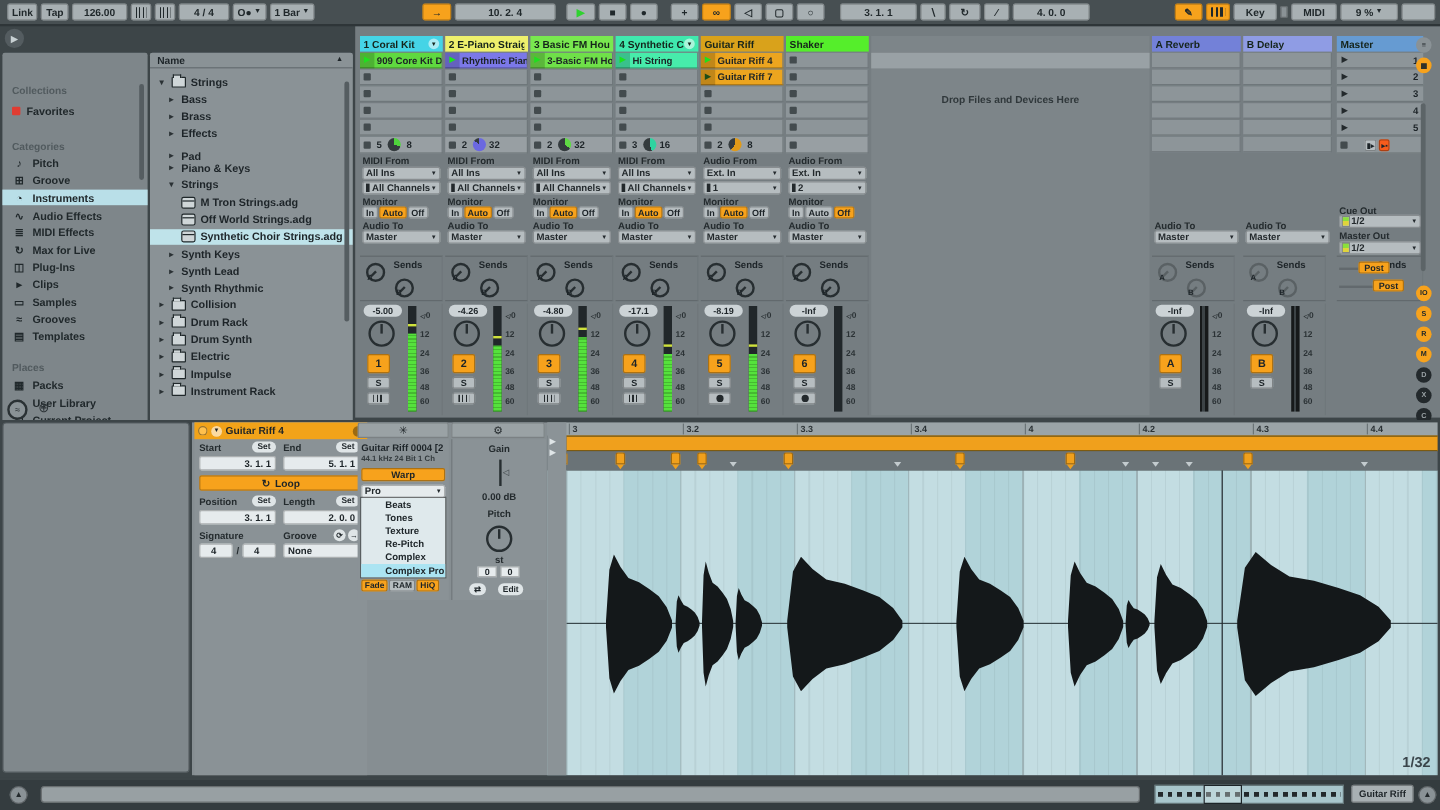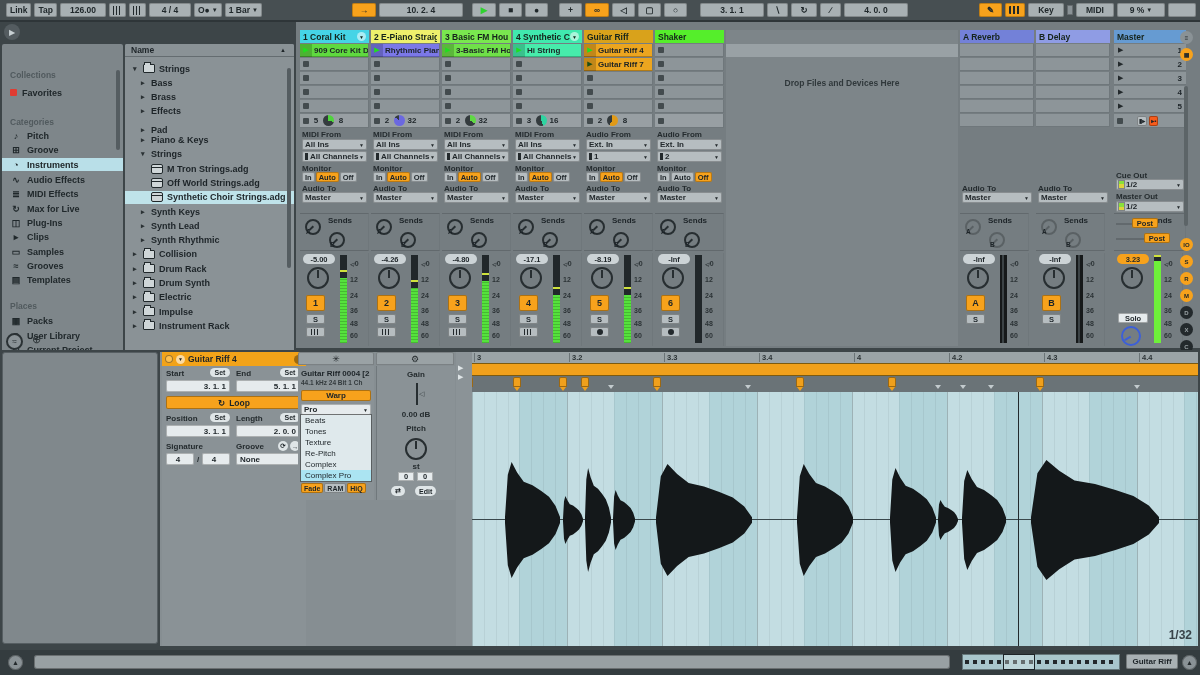--- a/index.html
+++ b/index.html
@@ -134,21 +134,21 @@
   .gicon{position:absolute;width:10px;height:10px;border-radius:50%;background:#dfe5e7;font-size:6.5px;display:flex;align-items:center;justify-content:center;font-weight:700;}
   .tabbtn{position:absolute;top:0;height:13px;background:#9aa2a5;border-radius:2px 2px 0 0;display:flex;align-items:center;justify-content:center;
           font-size:9px;color:#23292c;box-shadow:inset 0 0 0 1px rgba(0,0,0,.2);}
   #samplebox{position:absolute;left:138px;top:14px;width:76px;height:134px;background:#8a9296;}
   #sb-name{position:absolute;left:3px;top:3px;width:72px;font-size:8px;font-weight:700;white-space:nowrap;overflow:hidden;}
   #sb-props{position:absolute;left:3px;top:13px;width:72px;font-size:6.5px;font-weight:700;color:#343b3e;white-space:nowrap;}
   #warpbtn{position:absolute;left:3px;top:24px;width:70px;height:11px;background:#f7a21c;border-radius:2px;font-size:8px;font-weight:700;
            display:flex;align-items:center;justify-content:center;box-shadow:inset 0 0 0 1px rgba(0,0,0,.3);}
   #modedd{position:absolute;left:3px;top:38px;width:70px;height:11px;}
   #modelist{position:absolute;left:3px;top:49px;width:70px;background:#dfe9ec;box-shadow:0 0 0 1px rgba(0,0,0,.35);z-index:5;}
-  .modeopt{height:11px;font-size:8px;font-weight:400;display:flex;align-items:center;padding-left:4px;color:#1d2428;}
+  .modeopt{height:11px;font-size:8px;font-weight:700;display:flex;align-items:center;padding-left:20px;color:#1d2428;}
   .modeopt.sel{background:#abe4f2;}
   #frhrow{position:absolute;left:3px;top:117px;display:flex;gap:1px;}
   .frh{height:10px;border-radius:2px;font-size:7px;font-weight:700;display:flex;align-items:center;justify-content:center;padding:0 3px;
        background:#b6bdc0;box-shadow:inset 0 0 0 1px rgba(0,0,0,.3);}
   .frh.on{background:#f7a21c;}
   #gainpanel{position:absolute;left:216px;top:14px;width:78px;height:134px;background:#8a9296;border-left:1px solid #70787c;}
   .gplabel{position:absolute;width:78px;text-align:center;font-size:8px;font-weight:700;color:#242b2e;}
   #gslider{position:absolute;left:39px;top:17px;width:2px;height:22px;background:#272e31;}
   #gslidertri{position:absolute;left:42px;top:24px;font-size:7px;color:#3a4144;}
   #pitchknob{position:absolute;left:28px;top:72px;width:22px;height:22px;}
@@ -1040,40 +1040,20 @@
             <span>1/2</span>
             <span class="ddc">▼</span>
           </div>
           <div class="sends" style="width:72px">
   <span class="sendslbl" style="left:34px">Sends</span>
   <span class="postline" style="left:2px;top:9px;width:16px"></span>
   <div class="postpill" style="left:18px;top:4px">Post</div>
   <span class="postline" style="left:2px;top:24px;width:28px"></span>
   <div class="postpill" style="left:30px;top:19px">Post</div>
           </div>
-          <div class="mixer">
-    <div class="vol hot">3.23</div>
-    <span class="knob" style="left:7px;top:14px;width:22px;height:22px">
-              <i></i>
-            </span>
-    <div class="sbtn" style="top:60px;width:30px;left:4px;background:#e6ebed">Solo</div>
-      <span class="knob" style="left:7px;top:73px;width:20px;height:20px;border-color:#3c5fd8">
-              <i style="background:#3c5fd8;transform:rotate(-120deg)"></i>
-            </span>
-    <div class="meter">
-              <div class="mfill" style="height:82px;background:#6ef03a"></div>
-              <div class="mpeak" style="bottom:86px"></div>
-            </div>
-            <span class="tick" style="top:7px"><i class="tri">◁</i>0</span>
-            <span class="tick" style="top:23px">12</span>
-            <span class="tick" style="top:39px">24</span>
-            <span class="tick" style="top:54px">36</span>
-            <span class="tick" style="top:67px">48</span>
-            <span class="tick" style="top:79px">60</span>
-          </div>
         </div>
       </div>
     <div class="togglecircle drk" style="top:9px;background:#8a9296;color:#23292c">≡</div>
     <div class="togglecircle org" style="top:26px">▦</div>
     <div class="vscroll" style="left:888px;top:64px;height:140px;background:#5c6467"></div>
     <div id="view-toggles">
         <div class="togglecircle org" style="top:216px">IO</div>
         <div class="togglecircle org" style="top:233px">S</div>
         <div class="togglecircle org" style="top:250px">R</div>
         <div class="togglecircle org" style="top:267px">M</div>

